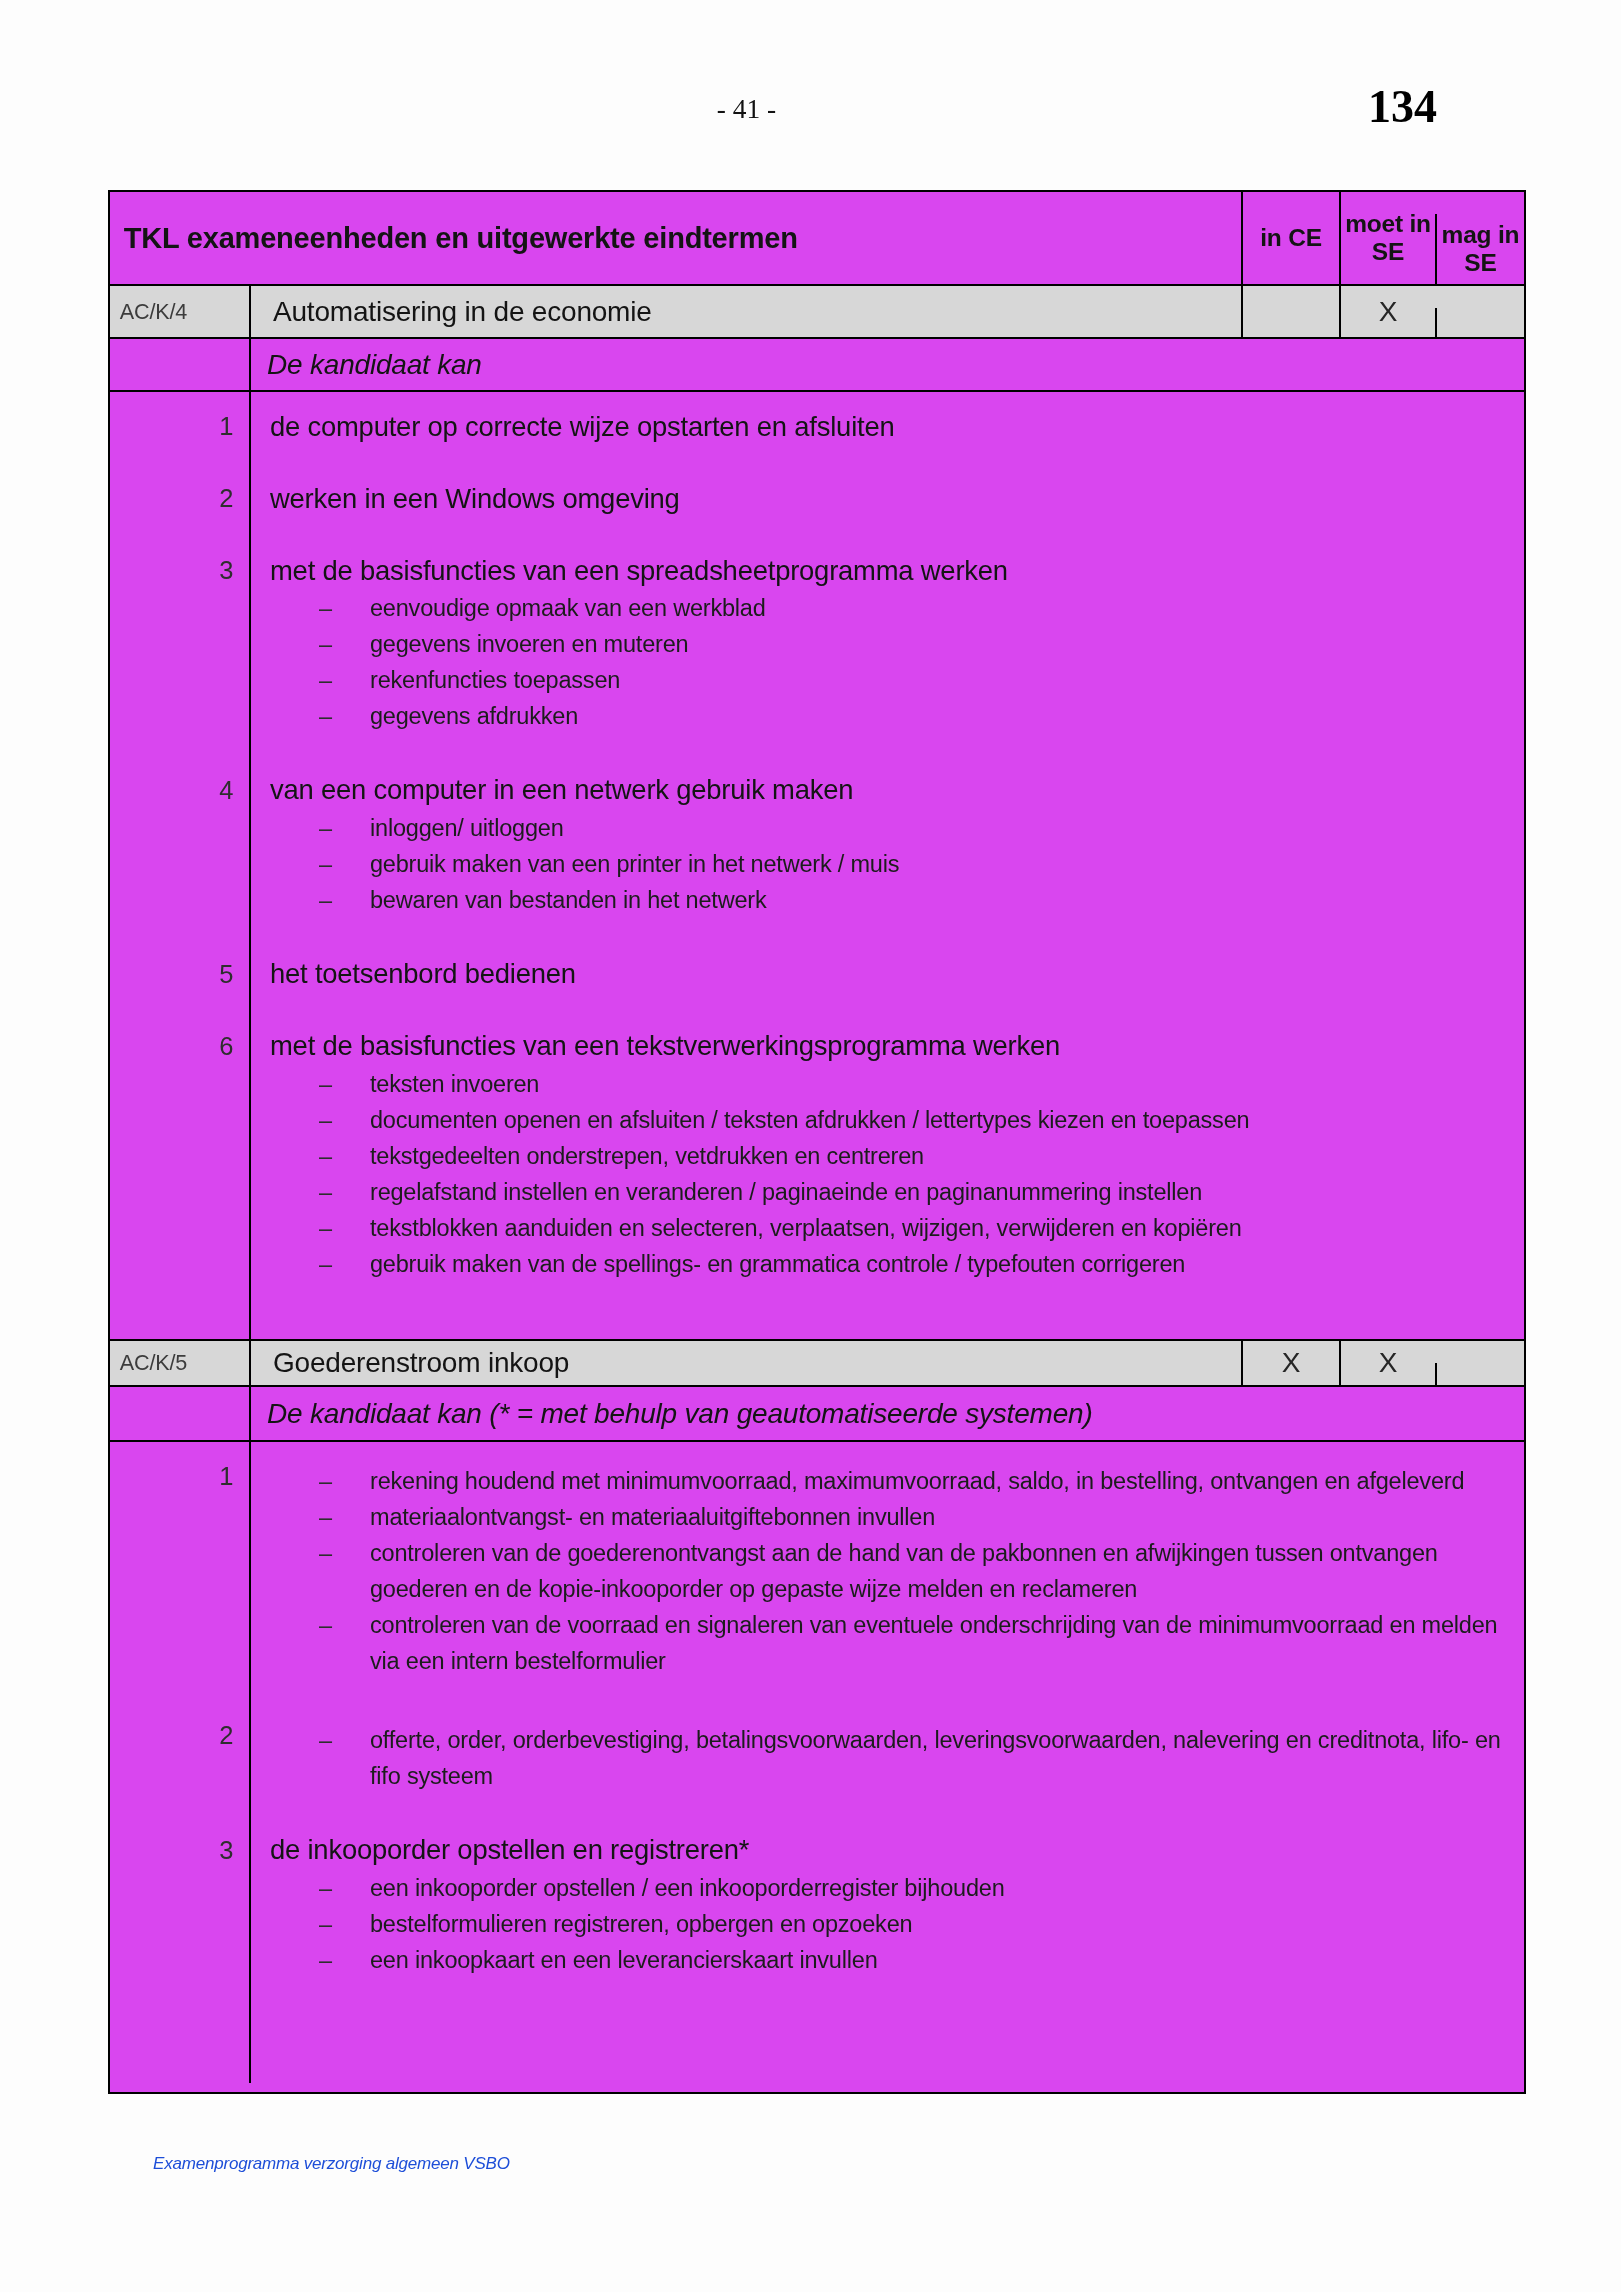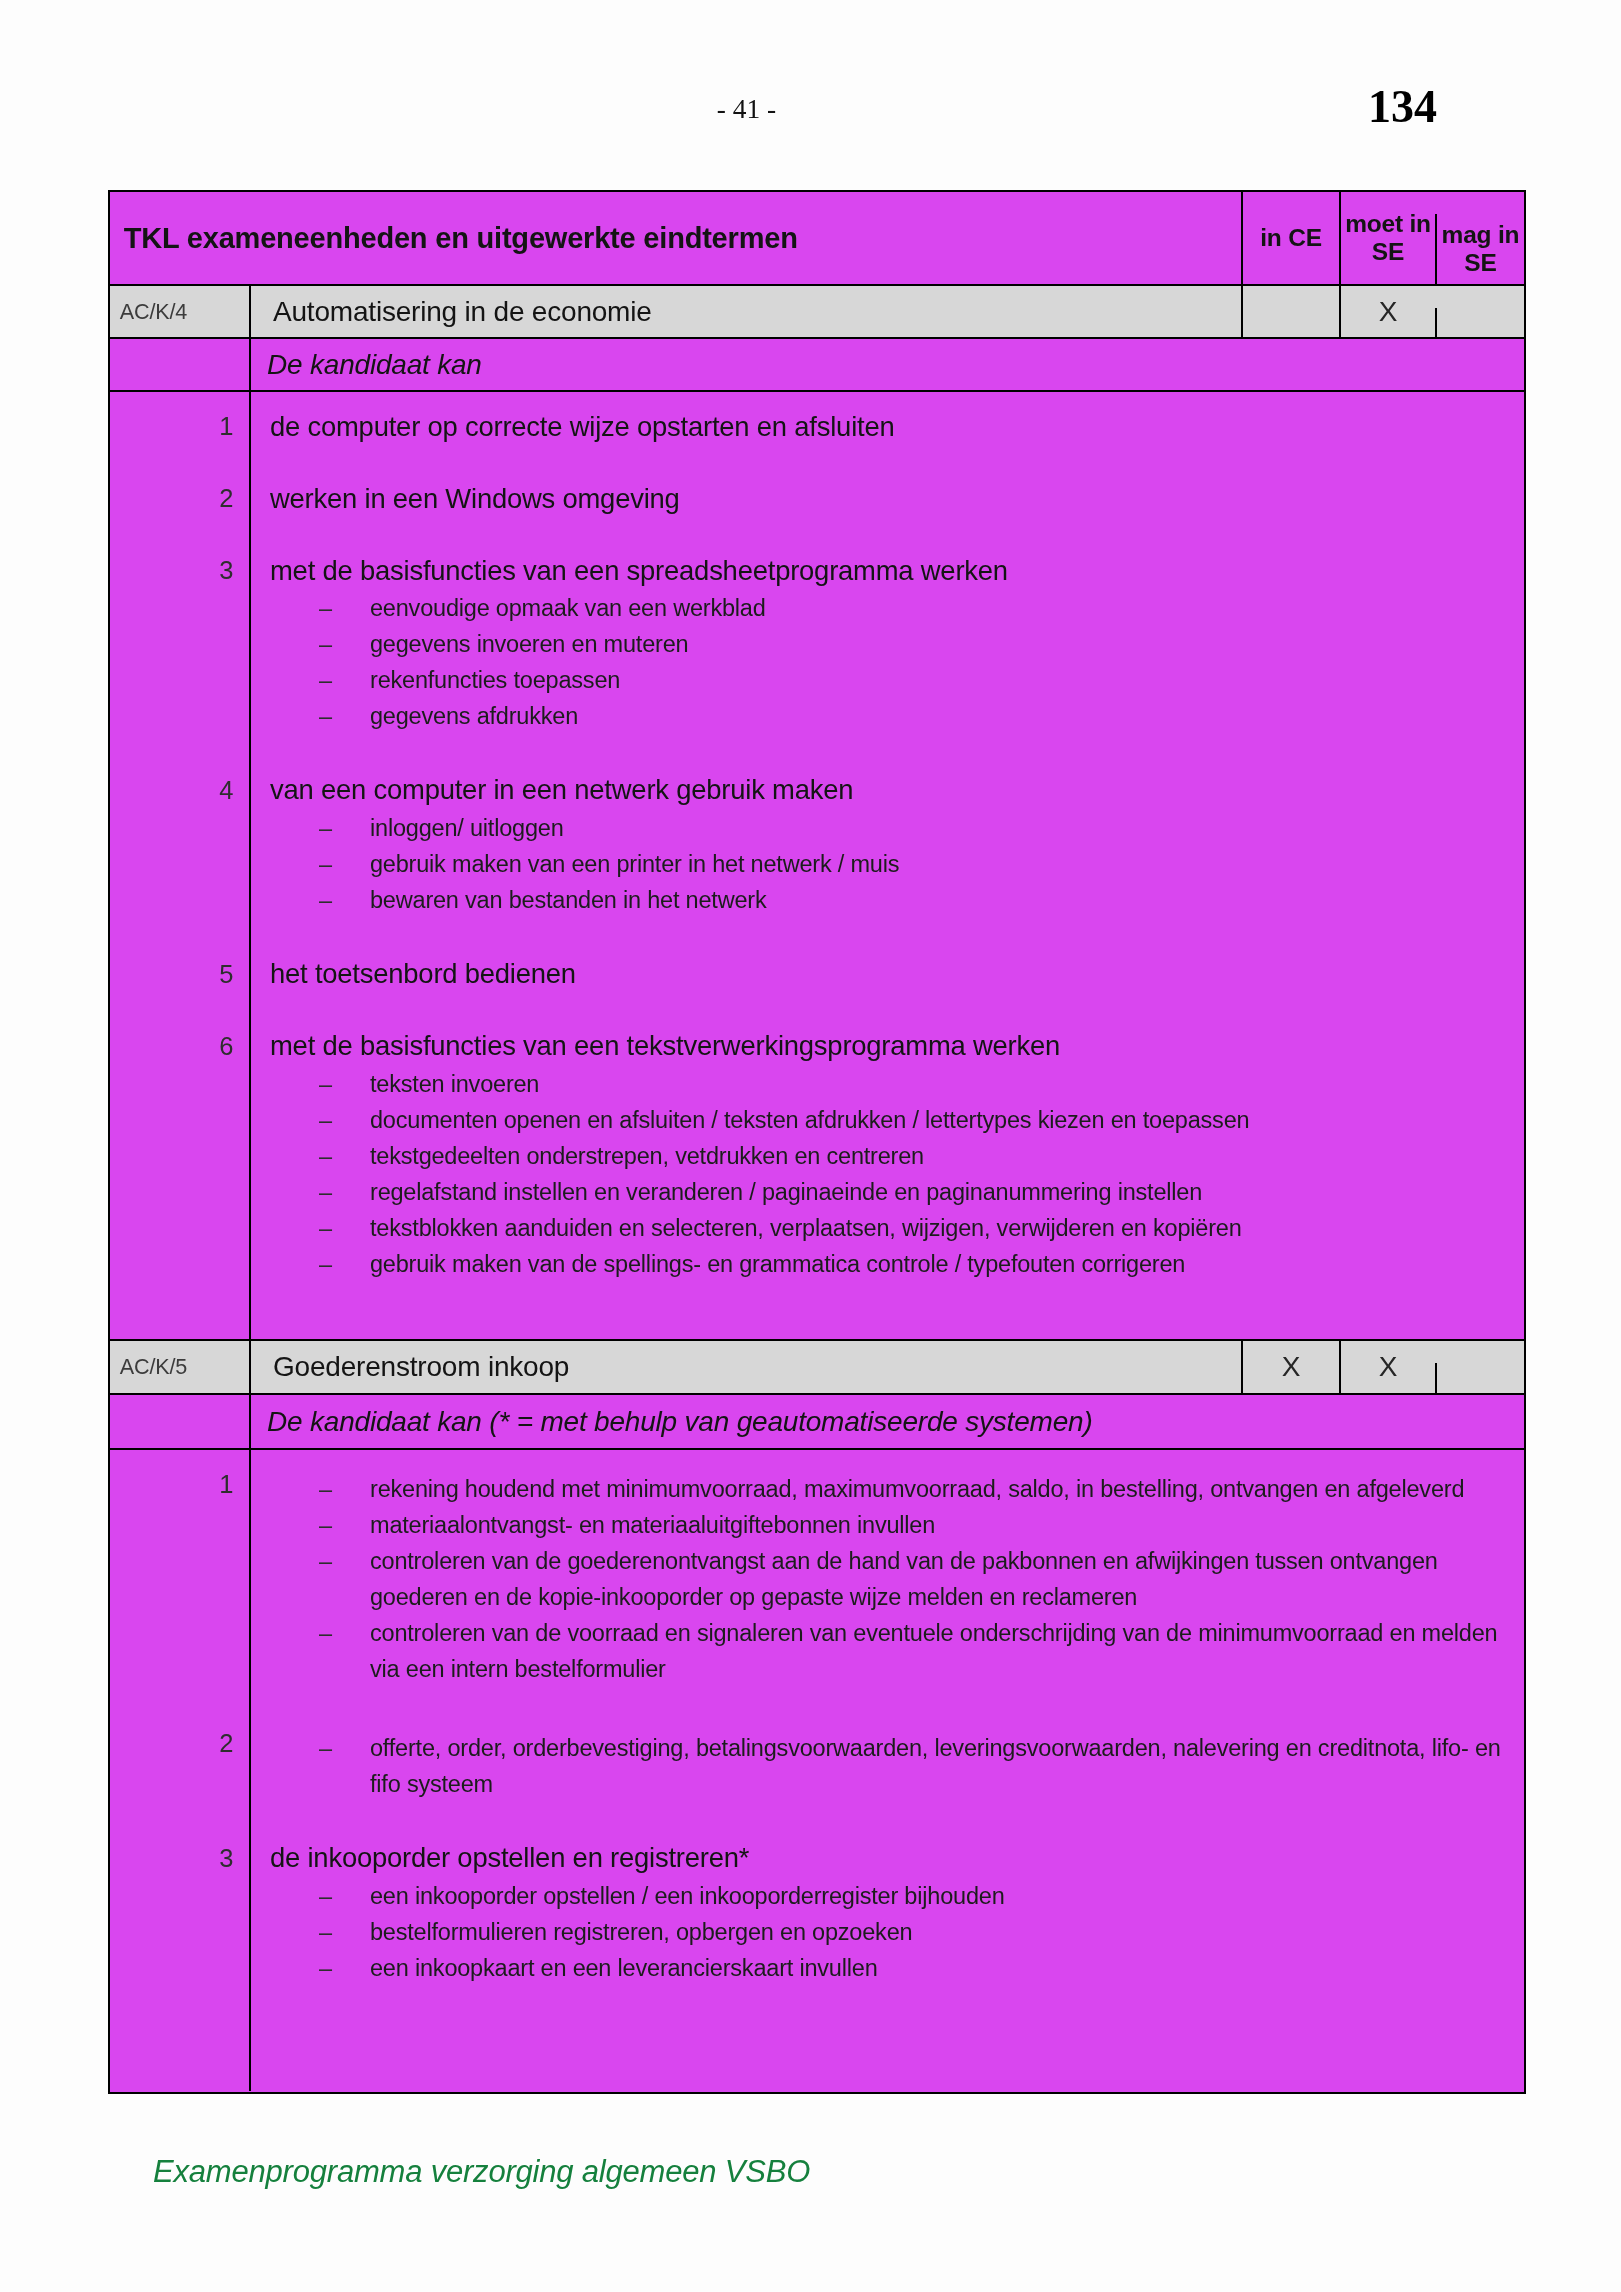--- a/index.html
+++ b/index.html
@@ -50,21 +50,21 @@
   .header-row .col-head {
     display:flex; align-items:center; justify-content:center;
     text-align:center;
     font-weight:bold; font-size:24.5px; line-height:28px;
     padding:0 3.9px;
   }
 
   
   .gray-row { background:#d7d7d7; border-bottom:2px solid #000; }
   .gray-row.h1 { height:53px; }
-  .gray-row.h2 { height:54px;text-align:right; }
+  .gray-row.h2 { height:46px;text-align:right; }
   .gray-row .code-cell {
     display:flex; align-items:center;
     padding-left:9.8px;
     font-size:21.6px; color:#3c3c3c;
   }
   .gray-row .sec-title {
     display:flex; align-items:center;
     padding-left:22px;
     font-size:28px;
   }
@@ -103,21 +103,21 @@
   .item-body { flex:1; padding-left:21px; padding-right:15.7px; }
   .item-text { font-size:27.4px; line-height:33px; }
   .subs { margin-top:3.9px; }
   .sub { display:flex; padding-left:49px; font-size:23.5px; line-height:36px; }
   .sub .dash { width:51px; flex:none; color:#2e2e2e; }
   .sub .stext { flex:1; max-width:1142px; color:#1c1c1c; }
 
   
   .footer-note {
     position:absolute; left:153px; top:2154px;
-    font-style:italic; font-size:31px; color:#15803d;
+    font-style:italic; font-size:17px; color:#1d4ed8;
     letter-spacing:-0.2px;
   }
 </style>
 </head>
 <body>
 
 <div class="page">
 
   <div class="page-number">- 41 -</div>
   <div class="folio">134</div>

